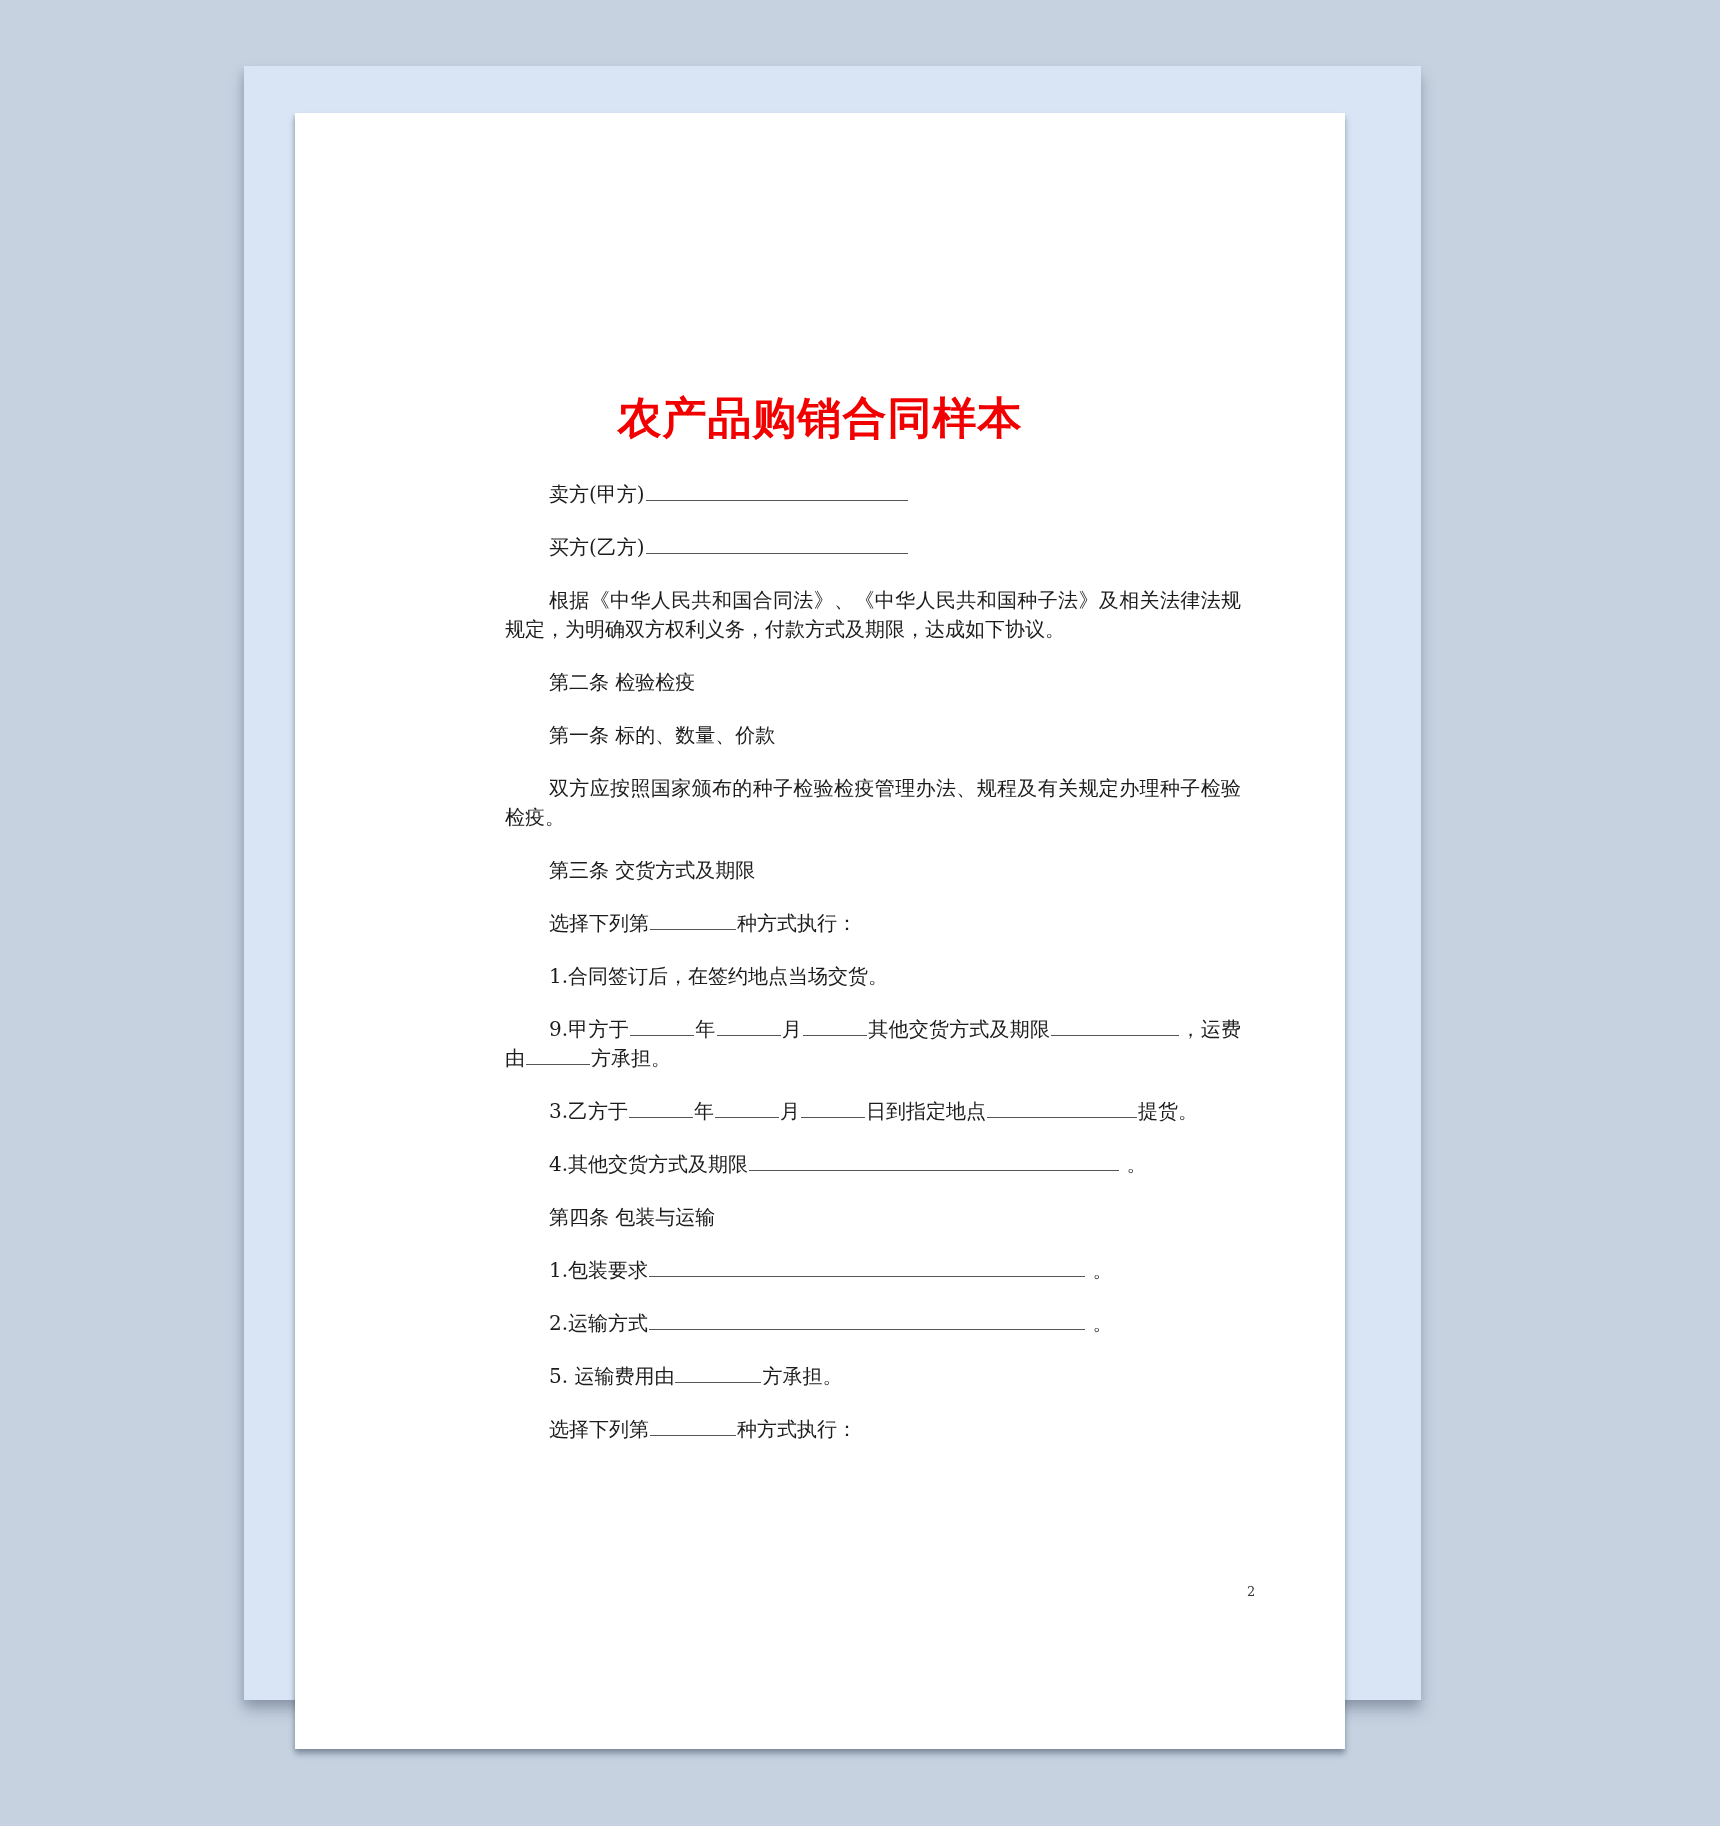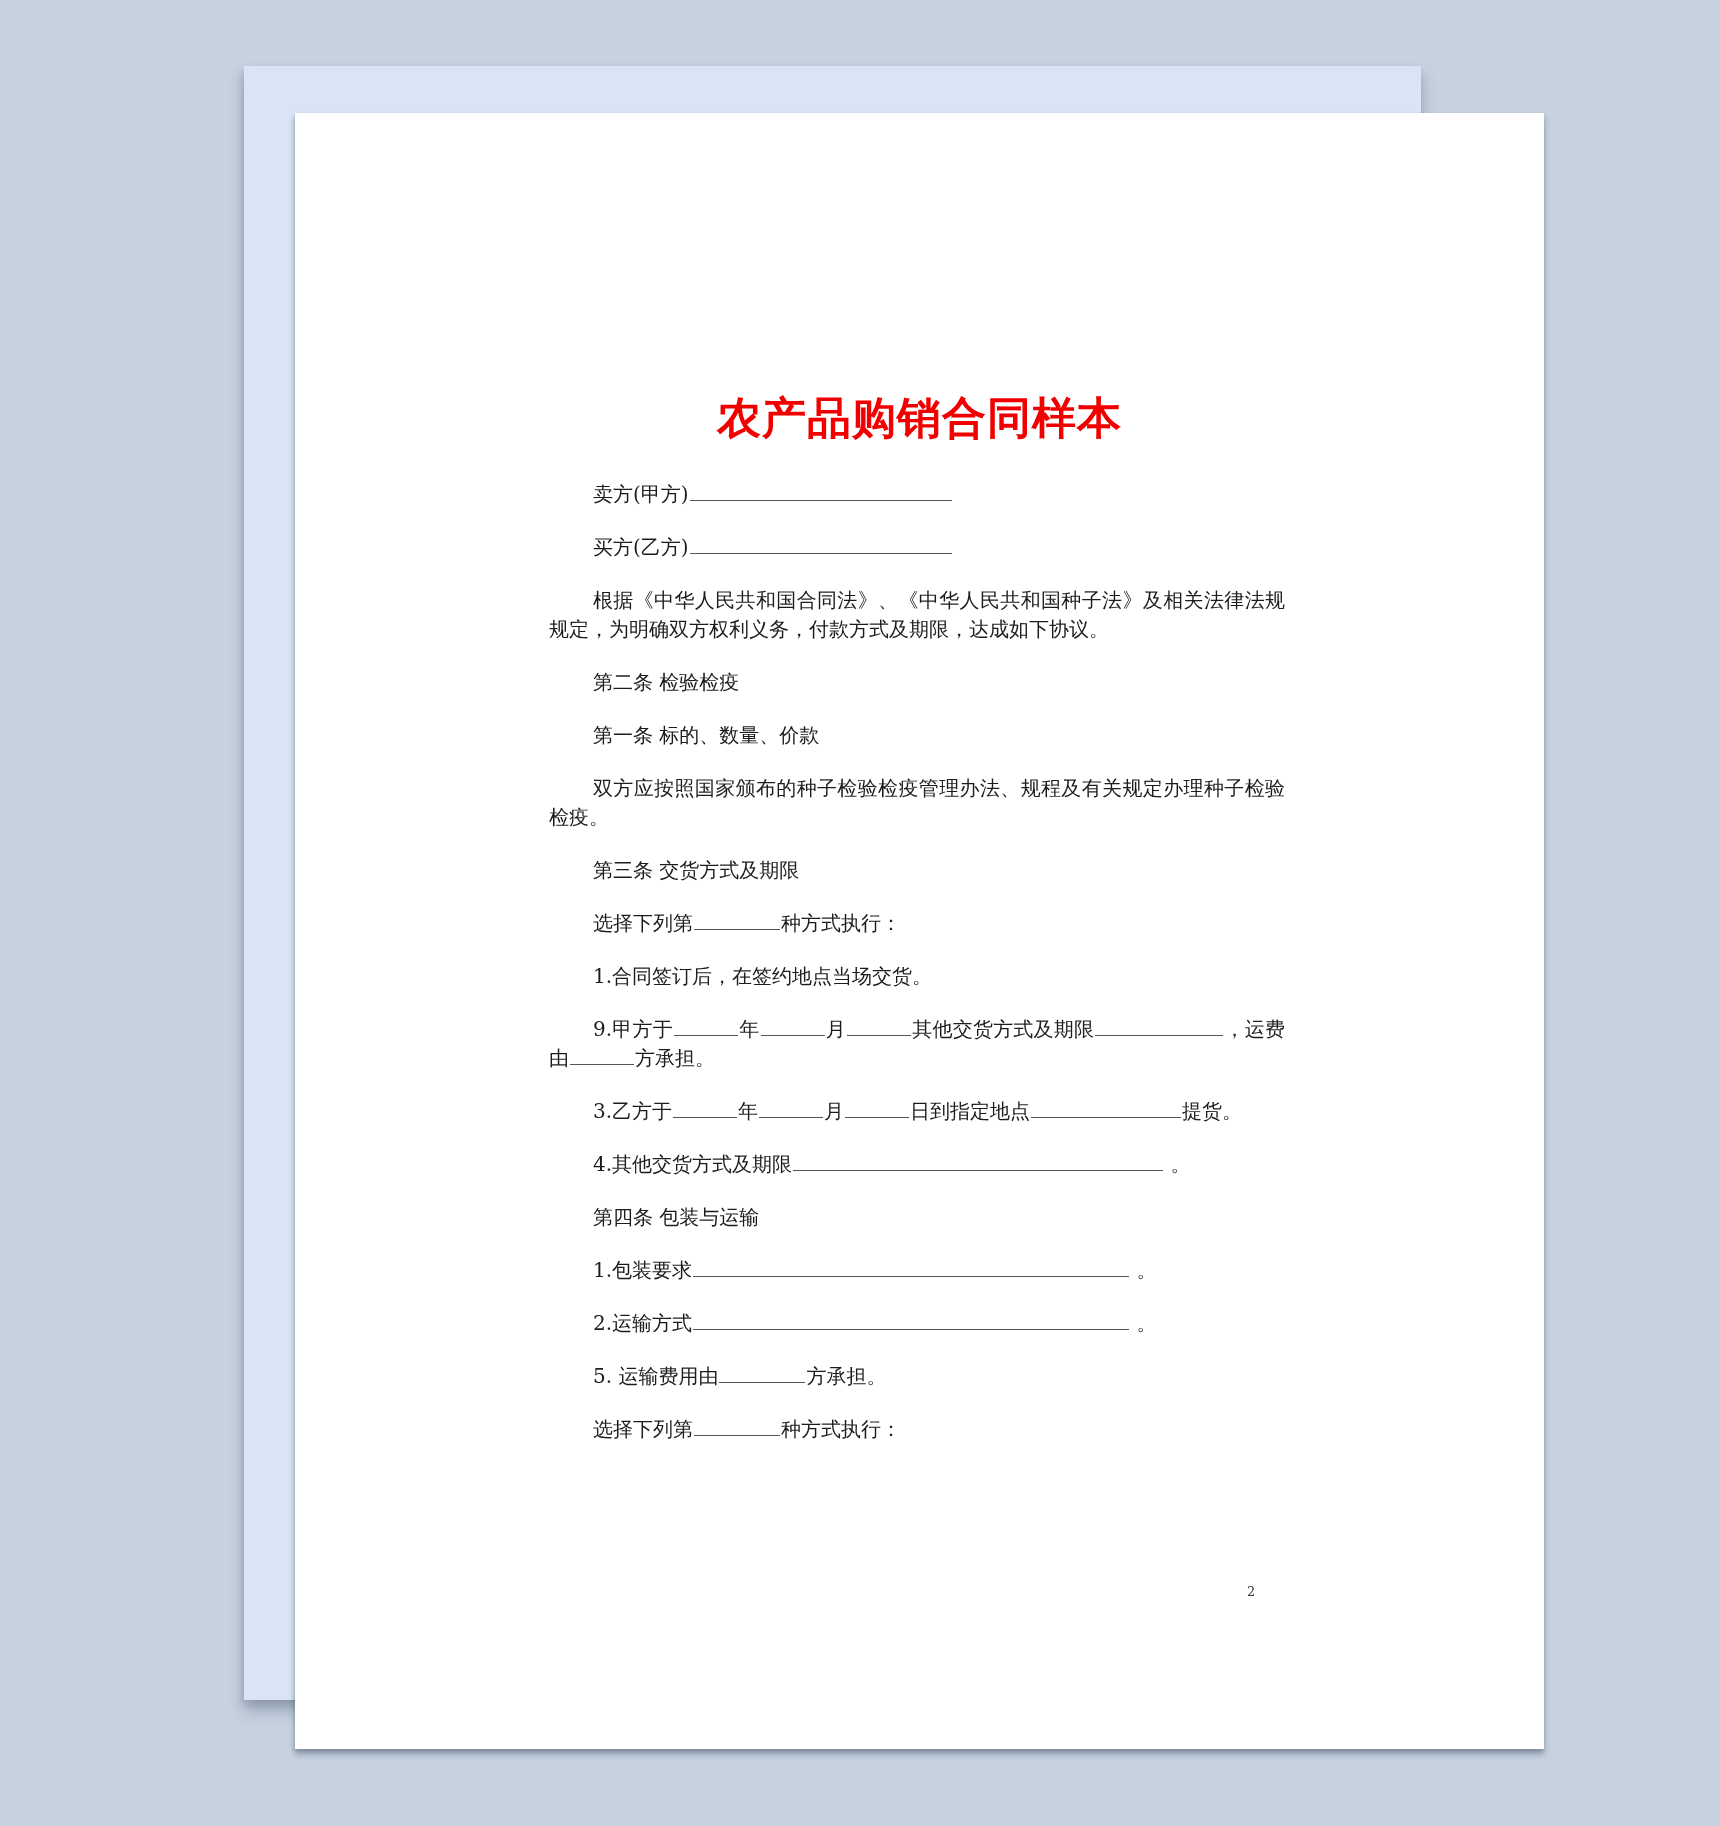--- a/index.html
+++ b/index.html
@@ -10,39 +10,38 @@
     font-family: "DejaVu Serif", "Liberation Serif", serif;
   }
   .back-page {
     position: absolute; left: 244px; top: 66px;
     width: 1177px; height: 1634px;
     background: #d9e5f4;
     box-shadow: 0 10px 14px rgba(60, 75, 95, 0.35), -2px 4px 6px rgba(60,75,95,0.12);
   }
   .front-page {
     position: absolute; left: 295px; top: 113px;
-    width: 1249px; height: 1636px;
+    width: 1050px; height: 1636px;
     background: #ffffff;
     box-shadow: 0 5px 6px rgba(60, 75, 95, 0.45), -1px 2px 3px rgba(60,75,95,0.15);
   }
   .title {
     position: absolute; left: 0; right: 0; top: 276px;
     text-align: center;
     color: #f20000;
     font-family: "DejaVu Sans", "Liberation Sans", sans-serif;
     font-weight: bold;
     font-size: 44px;
     letter-spacing: 1px;
   }
   .body {
     position: absolute; left: 210px; top: 367px; width: 736px;
     color: #1c1c1c;
     font-size: 20px;
     line-height: 29px;
-    margin-left: 44px;
   }
   .para {
     margin: 0 0 24px 0;
     text-indent: 44px;
     text-align: justify;
     white-space: normal;
   }
   .blank {
     display: inline-block;
     border-bottom: 1px solid #555;

